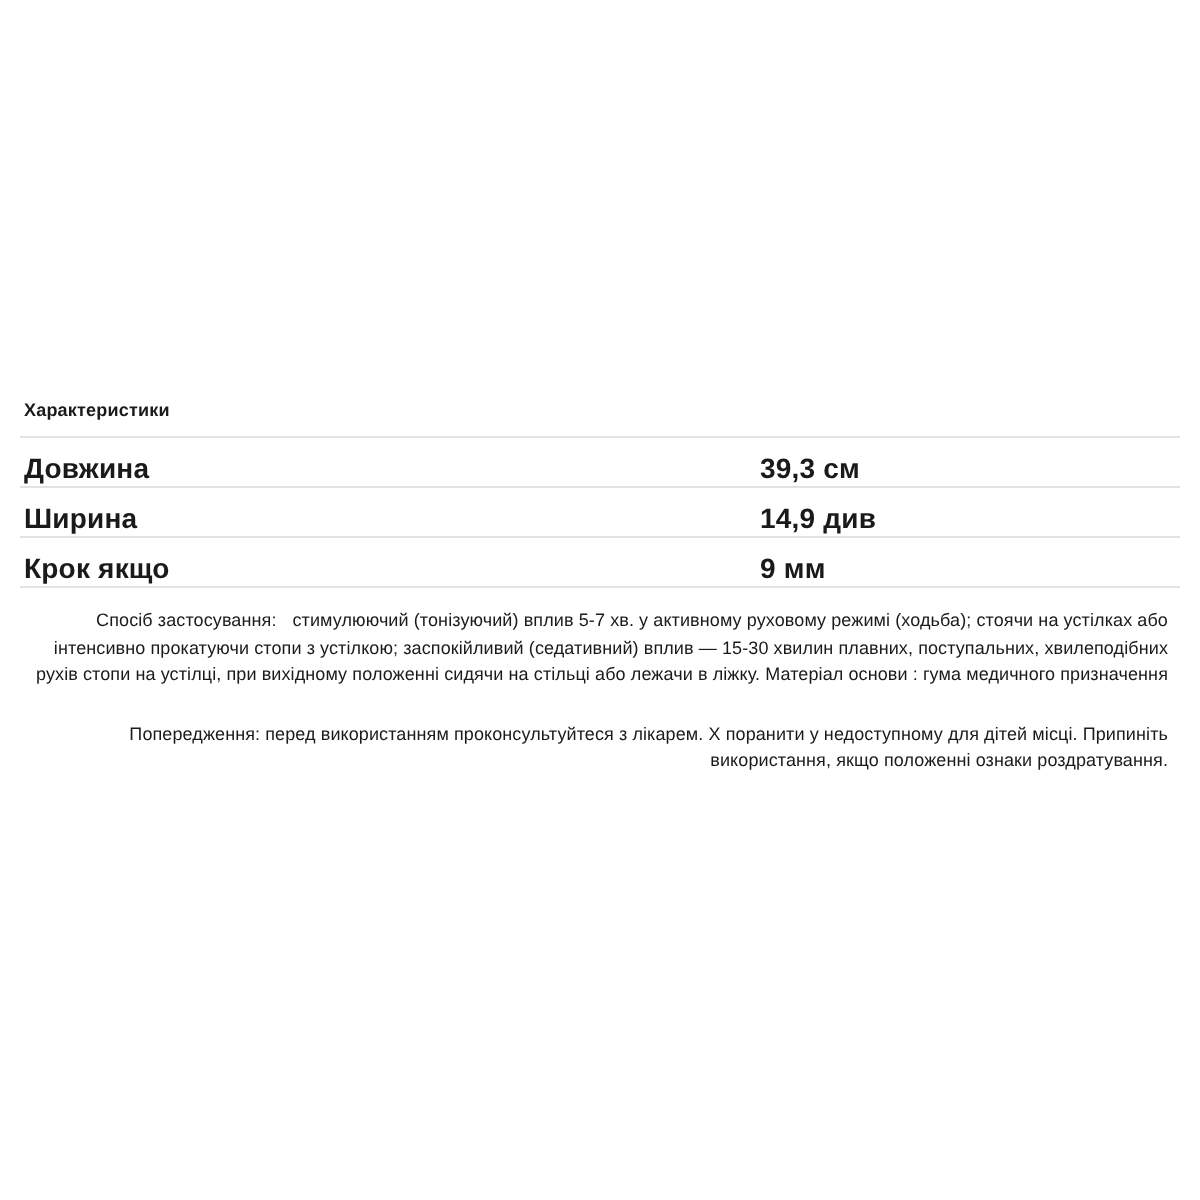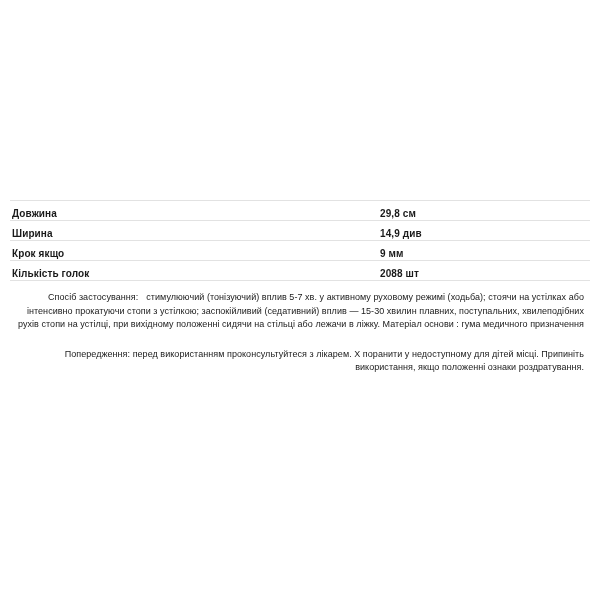--- a/index.html
+++ b/index.html
@@ -37,21 +37,21 @@
   }
   table.specs {
     width: 100%;
     border-collapse: collapse;
     table-layout: fixed;
   }
   table.specs tr {
     border-top: 1px solid #e2e2e2;
   }
   table.specs td {
-    font-size: 10px;
+    font-size: 14px;
     font-weight: bold;
     color: #1a1a1a;
     padding: 7px 0 1px 2px;
     vertical-align: middle;
     letter-spacing: 0.1px;
   }
   table.specs td.value {
     width: 210px;
     padding-left: 0;
   }
@@ -82,38 +82,35 @@
     display: inline-block;
     width: 8px;
   }
 </style>
 </head>
 <body>
 
 <div class="page">
   <div class="content">
 
+    <div class="spec-title">Характеристики</div>
 
     <table class="specs">
       <tbody>
         <tr>
           <td>Довжина</td>
-          <td class="value">29,8 см</td>
+          <td class="value">39,3 см</td>
         </tr>
         <tr>
           <td>Ширина</td>
           <td class="value">14,9 див</td>
         </tr>
         <tr>
           <td>Крок якщо</td>
           <td class="value">9 мм</td>
-        </tr>
-        <tr>
-          <td>Кількість голок</td>
-          <td class="value">2088 шт</td>
         </tr>
       </tbody>
     </table>
 
     <div class="divider"></div>
 
     <div class="para usage">
       <span class="label-bold">Спосіб застосування:</span><span class="gap-after-label"></span><span>стимулюючий (тонізуючий) вплив 5-7 хв. у активному руховому режимі (ходьба); стоячи на устілках або інтенсивно прокатуючи стопи з устілкою; заспокійливий (седативний) вплив — 15-30 хвилин плавних, поступальних, хвилеподібних рухів стопи на устілці, при вихідному положенні сидячи на стільці або лежачи в ліжку. Матеріал основи : гума медичного призначення</span>
     </div>
 

